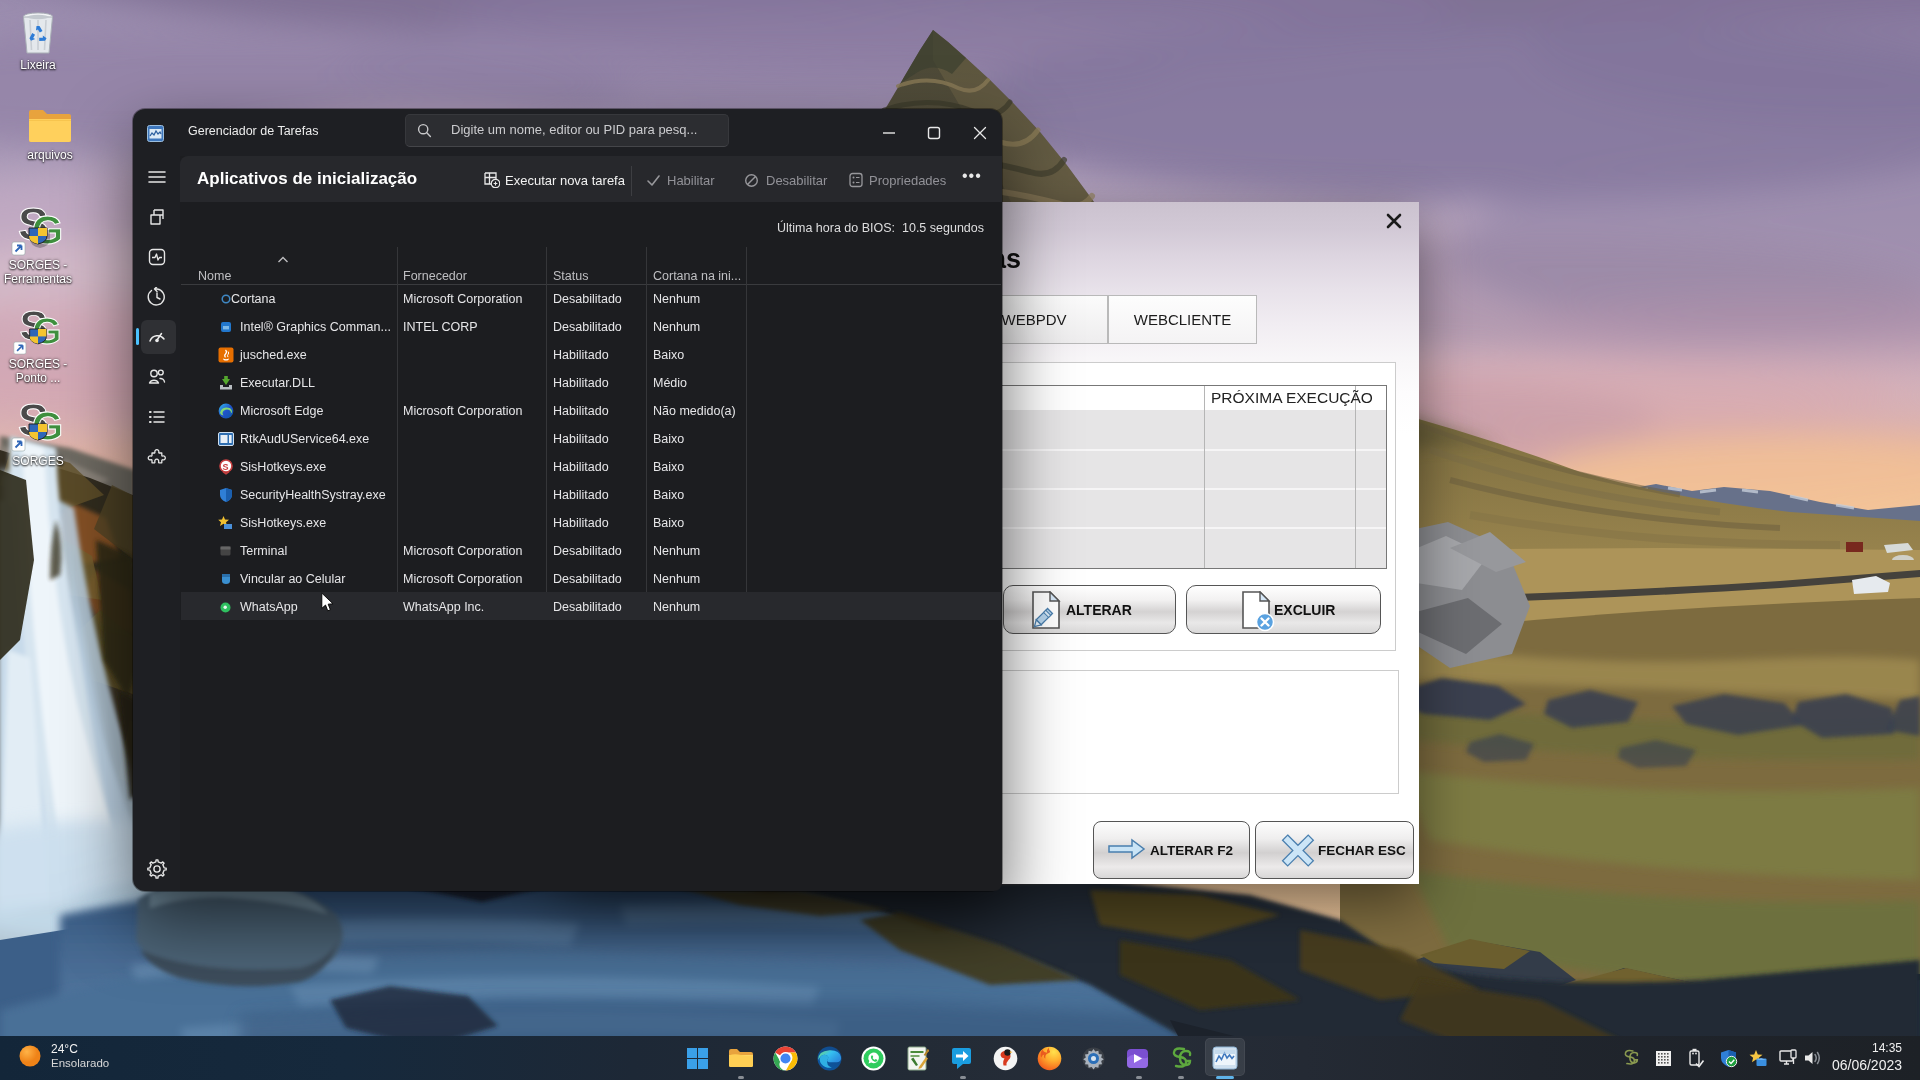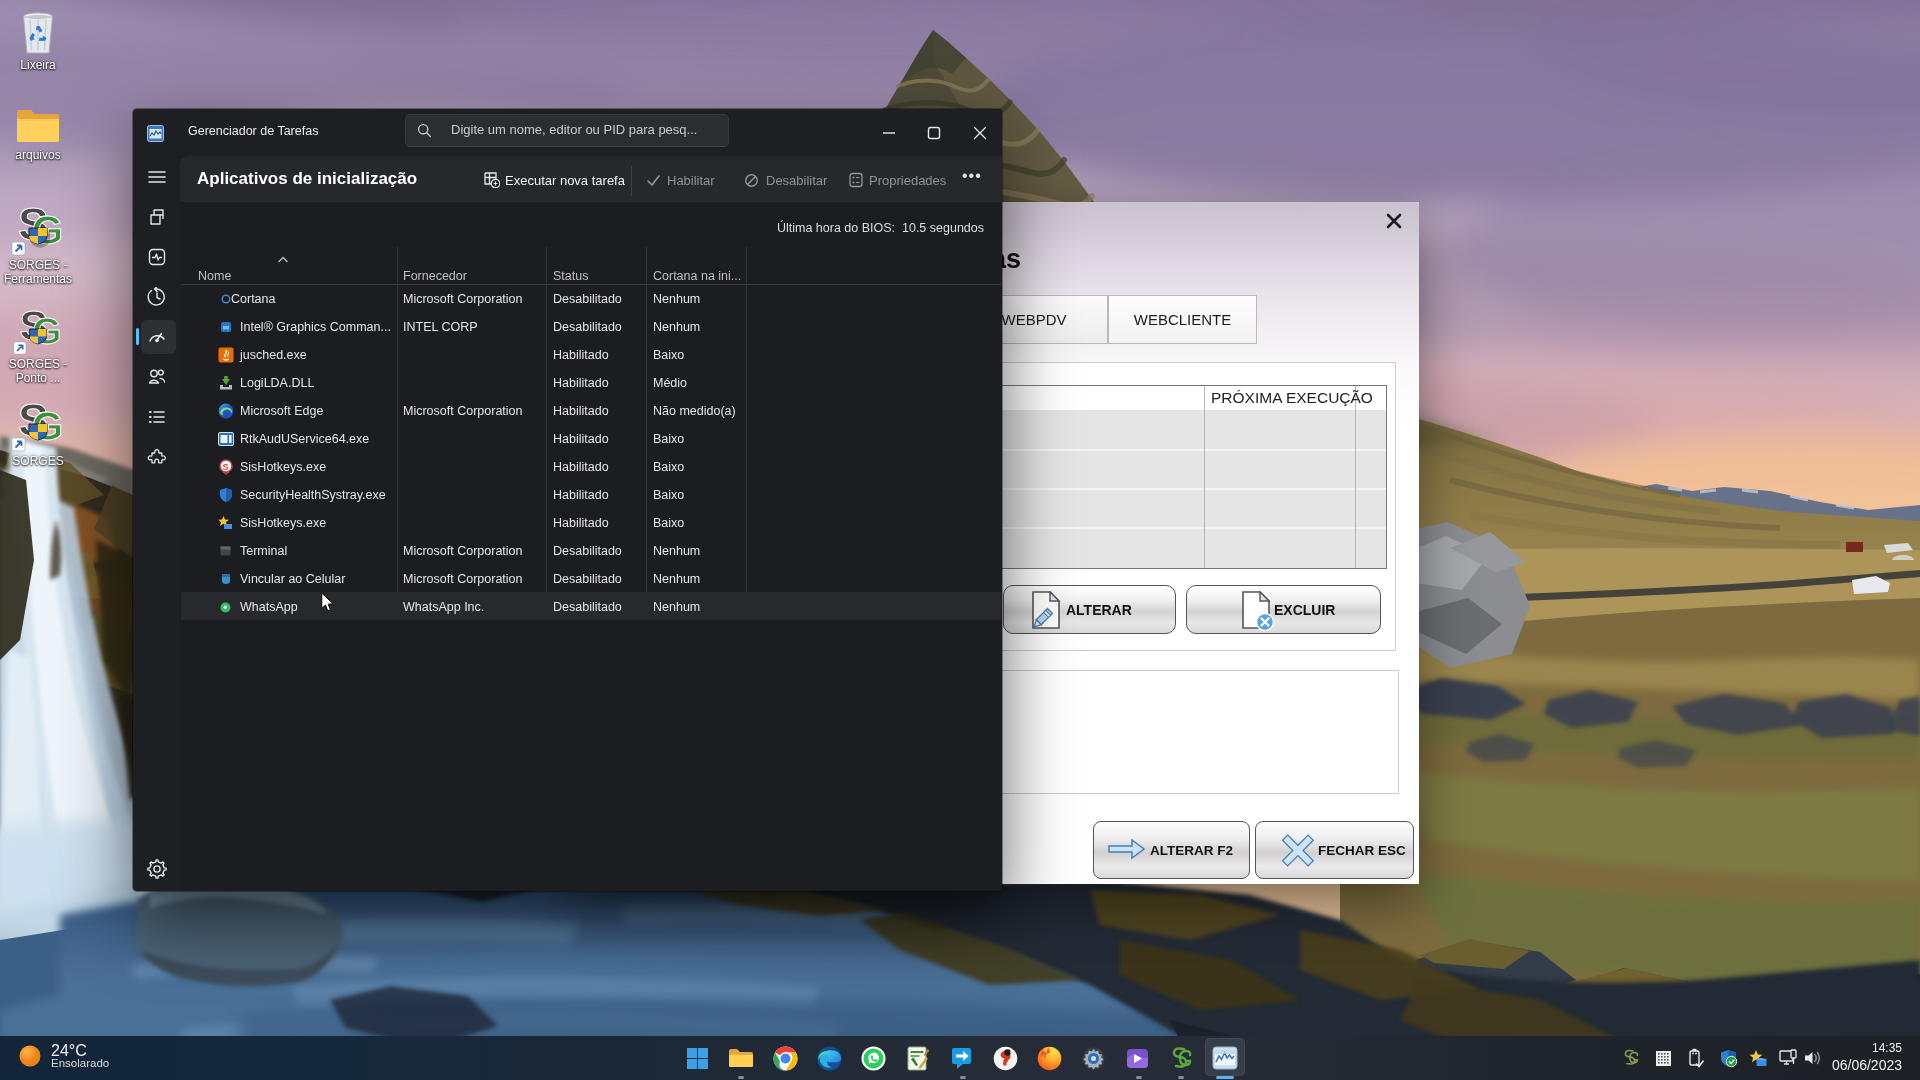--- a/index.html
+++ b/index.html
@@ -6,21 +6,21 @@
 *{box-sizing:border-box;font-family:"Liberation Sans",sans-serif;}
 #stage{position:absolute;left:0;top:0;width:1920px;height:1080px;overflow:hidden;}
 .abs{position:absolute;}
 
 .dicon{position:absolute;width:76px;text-align:center;color:#fff;font-size:12px;}
 .dicon .lbl{text-shadow:0 1px 2px rgba(0,0,0,.9),0 0 3px rgba(0,0,0,.7);line-height:14px;margin-top:2px;}
 
 #ww{position:absolute;left:560px;top:202px;width:859px;height:682px;background:linear-gradient(180deg,#cbc2cf 0%,#d2c9d6 4%,#ddd5e0 8%,#e8e2ea 13%,#f1edf2 18%,#f8f6f8 23%,#fdfcfd 28%,#ffffff 34%);box-shadow:0 18px 50px rgba(0,0,0,.45);}
 #ww .tab{position:absolute;top:93px;height:49px;border:1px solid #b9b9b9;background:linear-gradient(180deg,#fbfbfb,#eeedee);color:#1c1c1c;font-size:15px;text-align:center;line-height:47px;}
 
-#tm{position:absolute;left:133px;top:109px;width:869px;height:782px;background:#1e1f23;border-radius:4px;box-shadow:0 30px 70px rgba(0,0,0,.6),0 0 0 1px rgba(0,0,0,.35);}
+#tm{position:absolute;left:133px;top:109px;width:869px;height:782px;background:#1e1f23;border-radius:12px;box-shadow:0 30px 70px rgba(0,0,0,.6),0 0 0 1px rgba(0,0,0,.35);}
 #tm .row{position:absolute;left:48px;width:820px;height:28px;}
 #tm .cell{position:absolute;top:0;height:28px;line-height:28px;font-size:12.5px;color:#e6e6e8;white-space:nowrap;}
 
 #tb{position:absolute;left:0;top:1036px;width:1920px;height:44px;background:linear-gradient(90deg,#132639 0%,#16293c 18%,#1d2836 33%,#232b36 48%,#262d38 58%,#242a34 68%,#20252d 80%,#1d2126 100%);}
 .tbi{position:absolute;top:4px;width:36px;height:36px;display:flex;align-items:center;justify-content:center;}
 .runbar{position:absolute;top:40px;width:6px;height:3px;border-radius:2px;background:#888d94;}
 </style>
 </head>
 <body>
 <div id="stage">
@@ -452,21 +452,21 @@
           </svg>
     <div class="cell" style="left:59px;">jusched.exe</div>
           <div class="cell" style="left:372px;">Habilitado</div>
           <div class="cell" style="left:472px;">Baixo</div>
   </div>
   <div class="row" style="top:259.5px;">
     <svg class="abs" style="left:37px;top:6px" width="16" height="16" viewBox="0 0 16 16">
             <path d="M8 10 L12 4 L9.8 4 L9.8 1 L6.2 1 L6.2 4 L4 4 Z" fill="#55a82e"></path>
             <path d="M2 10 L5 10 L5 12 L11 12 L11 10 L14 10 L14 14.6 L2 14.6 Z" fill="#b9bec2"></path>
           </svg>
-    <div class="cell" style="left:59px;">LogiLDA.DLL</div>
+    <div class="cell" style="left:59px;">Executar.DLL</div>
           <div class="cell" style="left:372px;">Habilitado</div>
           <div class="cell" style="left:472px;text-align:right;">Médio</div>
   </div>
   <div class="row" style="top:287.5px;">
     <svg class="abs" style="left:37px;top:6px" width="16" height="16" viewBox="0 0 16 16">
             <defs>
               <linearGradient id="edgeg" x1="0" y1="0" x2="1" y2="1">
                 <stop offset="0" stop-color="#35c1f1"></stop>
                 <stop offset="0.5" stop-color="#2052cb"></stop>
                 <stop offset="1" stop-color="#0c59a4"></stop>
@@ -559,21 +559,21 @@
   <path d="M12 12 L13.5 42 M20 12 L20 42 M28 12 L26.5 42" stroke="#c9ced4" stroke-width="1.6"></path>
   <ellipse cx="20" cy="9" rx="11" ry="2.2" fill="#c3c9cf"></ellipse>
   <g transform="translate(20,27)">
    <path d="M-1.5 -9 L1.5 -9 L4.5 -4 L1.8 -2.4 L-0.1 -5.6 L-2 -4.4 Z" fill="#2e7cd6" transform="rotate(0)"></path>
    <path d="M-1.5 -9 L1.5 -9 L4.5 -4 L1.8 -2.4 L-0.1 -5.6 L-2 -4.4 Z" fill="#2e7cd6" transform="rotate(120)"></path>
    <path d="M-1.5 -9 L1.5 -9 L4.5 -4 L1.8 -2.4 L-0.1 -5.6 L-2 -4.4 Z" fill="#2e7cd6" transform="rotate(240)"></path>
   </g>
  </svg>
  <div class="lbl">Lixeira</div>
 </div>
-<div class="dicon" style="left:0px;top:106px;">
+<div class="dicon" style="left:12px;top:106px;">
  <svg width="46" height="40" viewBox="0 0 46 40" style="display:block;margin:0 auto;">
   <path d="M2 6 Q2 4 4 4 L16 4 L20 8 L42 8 Q44 8 44 10 L44 34 Q44 36 42 36 L4 36 Q2 36 2 34 Z" fill="#e8a33d"></path>
   <path d="M2 13 L44 13 L44 34 Q44 36 42 36 L4 36 Q2 36 2 34 Z" fill="#ffd05c"></path>
   <path d="M2 14 L44 14 L44 15 L2 15 Z" fill="#f7c44e"></path>
  </svg>
  <div class="lbl">arquivos</div>
 </div>
 <div class="dicon" style="left:0px;top:200px;">
  <svg width="56" height="56" viewBox="0 0 56 56" style="display:block;margin:0 auto;">
   <text x="8" y="40" font-family="Liberation Serif" font-size="46" font-weight="bold" fill="#4a4a4a" stroke="#fff" stroke-width="1">S</text>
@@ -622,21 +622,21 @@
 
  <svg class="abs" style="left:19px;top:9px" width="22" height="22" viewBox="0 0 22 22">
         <defs>
           <radialGradient id="sun" cx="0.35" cy="0.3">
             <stop offset="0" stop-color="#ffb347"></stop>
             <stop offset="1" stop-color="#ef8318"></stop>
           </radialGradient>
         </defs>
         <circle cx="11" cy="11" r="10.5" fill="url(#sun)"></circle>
       </svg>
- <div class="abs" style="left:51px;top:6px;font-size:16px;color:#f2f2f2;">24°C</div>
+ <div class="abs" style="left:51px;top:6px;font-size:12px;color:#f2f2f2;">24°C</div>
  <div class="abs" style="left:51px;top:21px;font-size:11.5px;color:#d8d8d8;">Ensolarado</div>
 
  <div class="tbi" style="left:679px;">
         <svg width="23" height="23" viewBox="0 0 23 23">
           <rect x="1" y="1" width="10" height="10" fill="#3aa0e8"></rect>
           <rect x="12" y="1" width="10" height="10" fill="#3aa0e8"></rect>
           <rect x="1" y="12" width="10" height="10" fill="#3aa0e8"></rect>
           <rect x="12" y="12" width="10" height="10" fill="#3aa0e8"></rect>
         </svg>
       </div>

